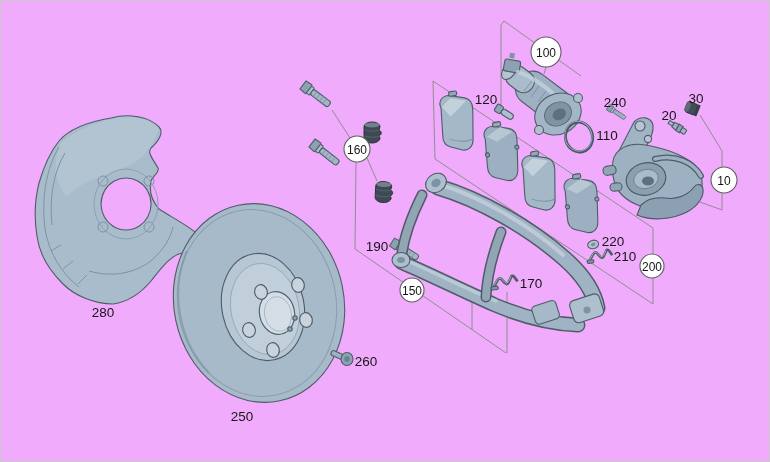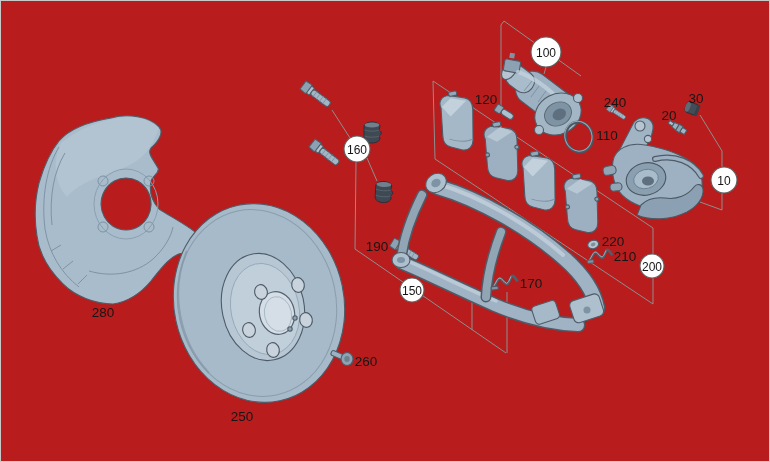--- a/index.html
+++ b/index.html
@@ -1,16 +1,16 @@
 <!DOCTYPE html>
 <html><head>
 <meta charset="utf-8">
 <style>
   html,body{margin:0;padding:0;background:#fff;}
-  #stage{position:relative;width:770px;height:462px;background:#b91c1c;
+  #stage{position:relative;width:770px;height:462px;background:#f0abfc;
          border:1px solid #c9c9c9;box-sizing:border-box;overflow:hidden;
          font-family:"Liberation Sans",sans-serif;}
   svg{position:absolute;left:0;top:0;}
   .ln{fill:none;stroke:#8e8e8e;stroke-width:1;}
   .co{fill:#ffffff;stroke:#5f5f5f;stroke-width:1.1;}
   .lbl{font-family:"Liberation Sans",sans-serif;font-size:13.5px;fill:#161616;text-anchor:middle;}
   .clbl{font-family:"Liberation Sans",sans-serif;font-size:12px;fill:#161616;text-anchor:middle;}
   .po{stroke:#4f5c68;stroke-width:1.1;}
   .thin{stroke:#7e93a4;stroke-width:1;fill:none;}
   .hl{stroke:#c6d3de;fill:none;stroke-linecap:round;}

